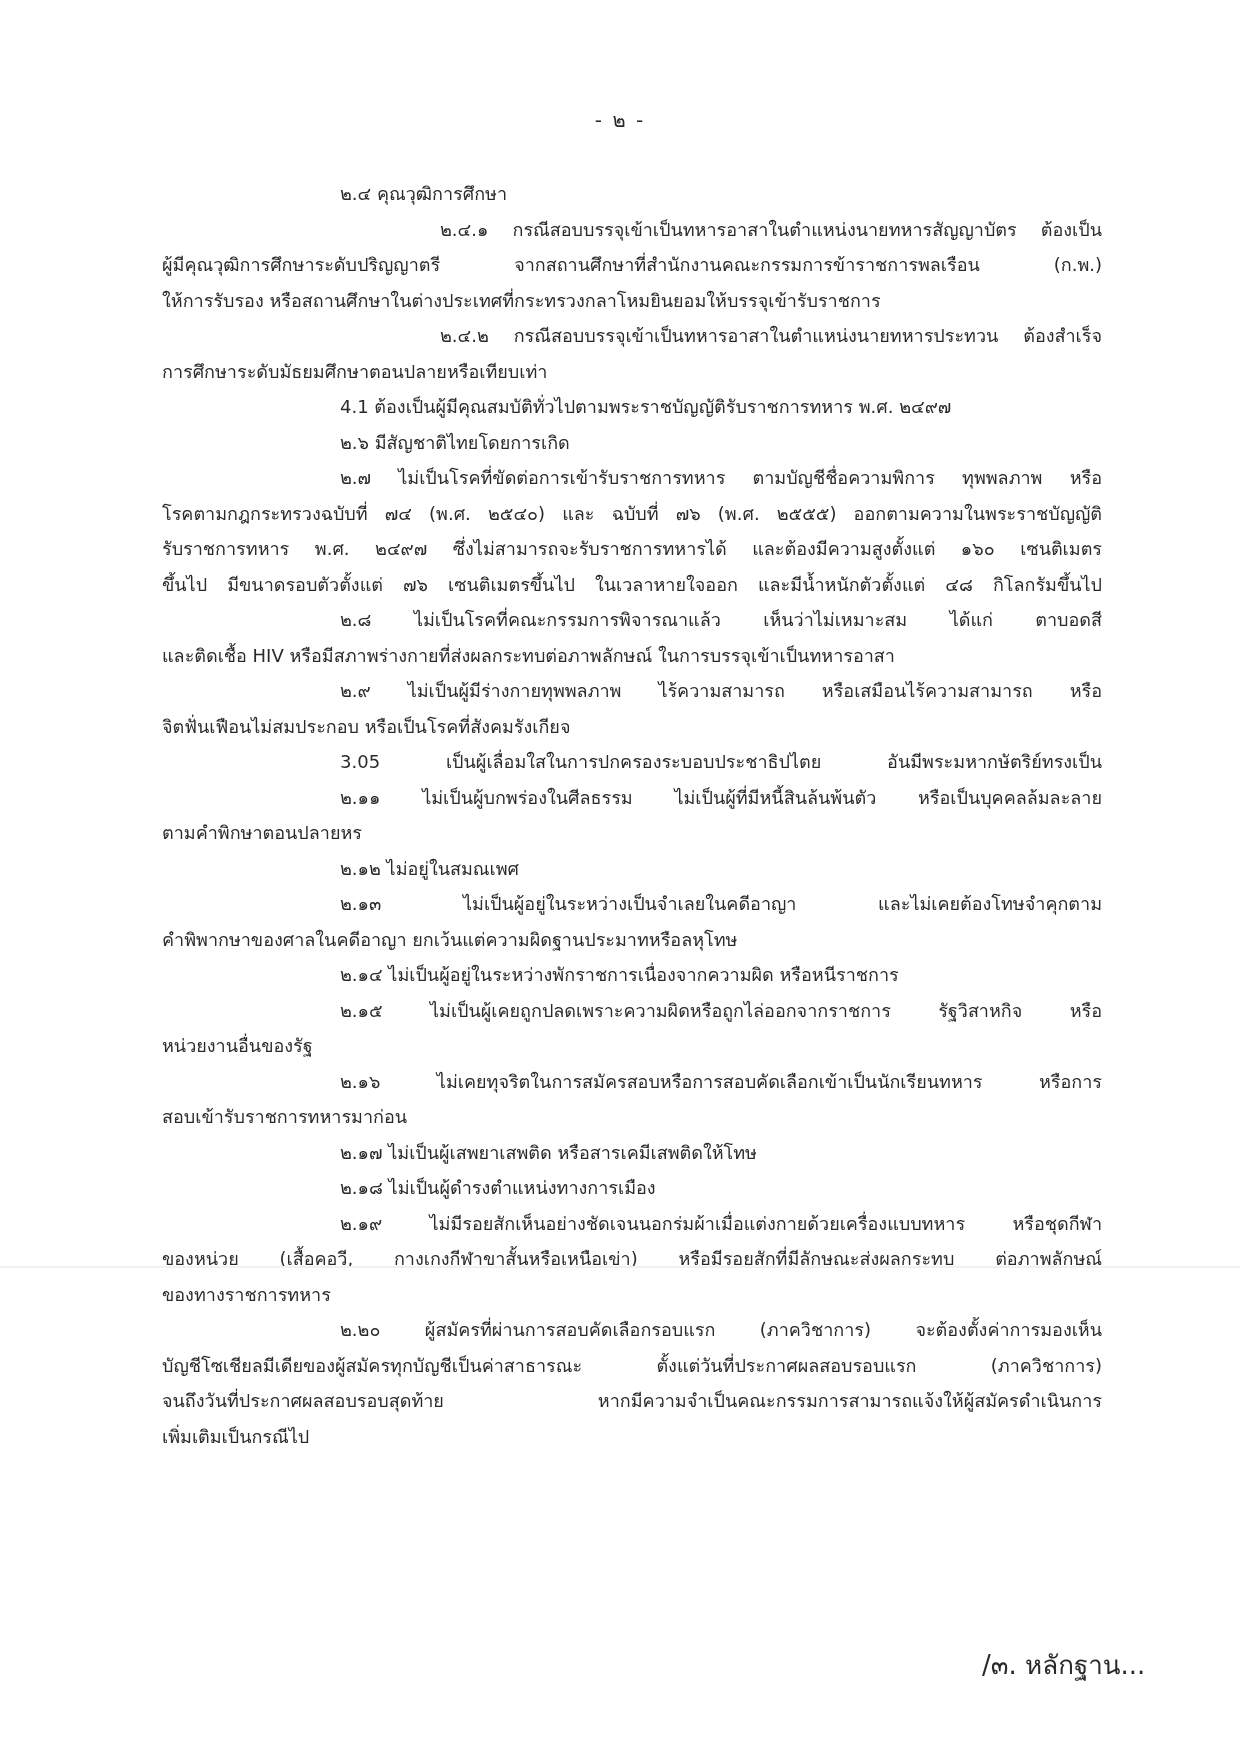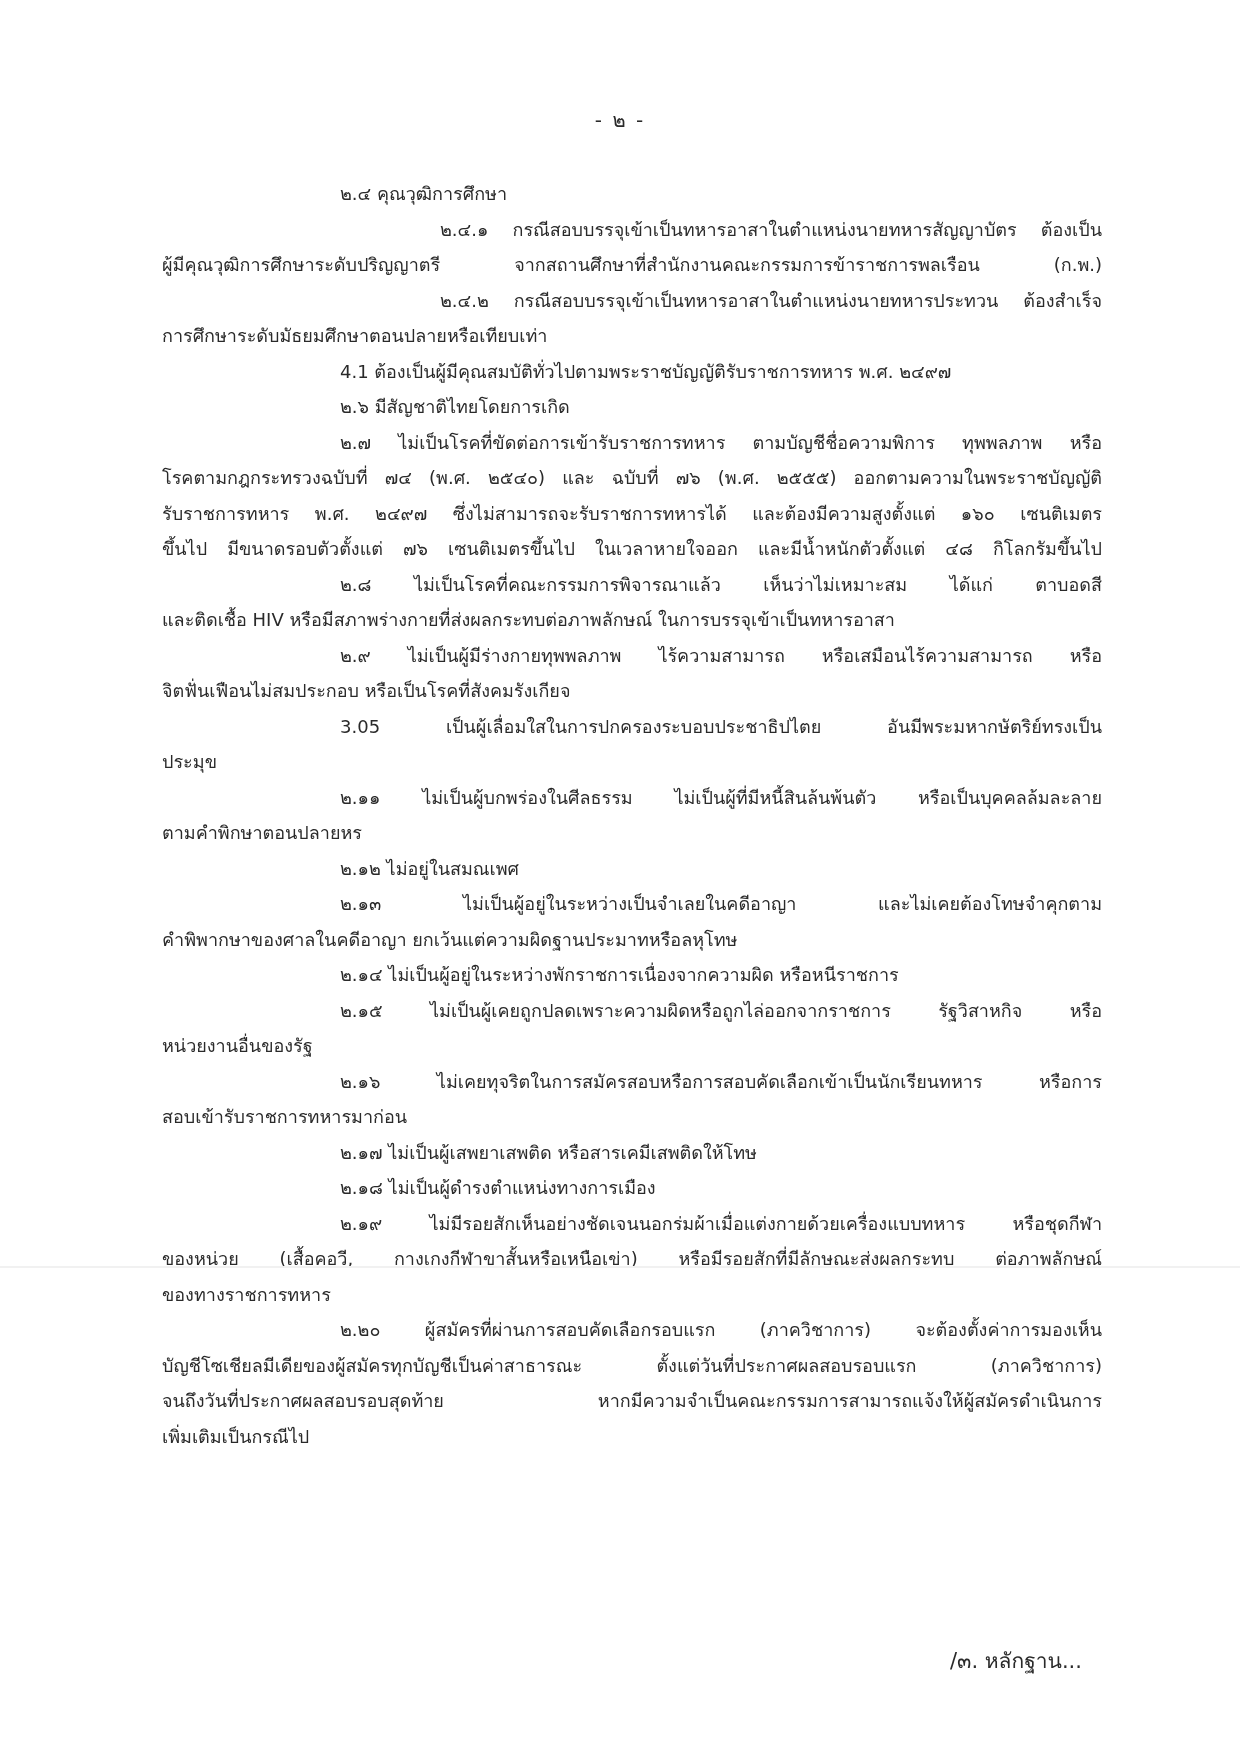--- a/index.html
+++ b/index.html
@@ -46,22 +46,22 @@
     }
     .line.justify {
       text-align: justify;
       text-align-last: justify;
     }
     .indent1 { padding-left: 178px; }
     .indent2 { padding-left: 278px; }
     .footer-next {
       position: absolute;
       top: 1644px;
-      left: 950px;
-      font-size: 21px;
+      left: 982px;
+      font-size: 26px;
       white-space: nowrap;
     }
     .scan-line {
       position: absolute;
       left: 0;
       top: 1266px;
       width: 1240px;
       height: 2px;
       background: #f1f1f1;
     }
@@ -69,34 +69,34 @@
 </head>
 <body>
 
 <div class="page">
   <div class="page-number">- ๒ -</div>
 
   <div class="body-text">
     <div class="line indent1">๒.๔ คุณวุฒิการศึกษา</div>
     <div class="line indent2 justify">๒.๔.๑ กรณีสอบบรรจุเข้าเป็นทหารอาสาในตำแหน่งนายทหารสัญญาบัตร ต้องเป็น</div>
     <div class="line justify">ผู้มีคุณวุฒิการศึกษาระดับปริญญาตรี จากสถานศึกษาที่สำนักงานคณะกรรมการข้าราชการพลเรือน (ก.พ.)</div>
+    <div class="line">ให้การรับรอง หรือสถานศึกษาในต่างประเทศที่กระทรวงกลาโหมยินยอมให้บรรจุเข้ารับราชการ</div>
     <div class="line indent2 justify">๒.๔.๒ กรณีสอบบรรจุเข้าเป็นทหารอาสาในตำแหน่งนายทหารประทวน ต้องสำเร็จ</div>
     <div class="line">การศึกษาระดับมัธยมศึกษาตอนปลายหรือเทียบเท่า</div>
     <div class="line indent1">4.1 ต้องเป็นผู้มีคุณสมบัติทั่วไปตามพระราชบัญญัติรับราชการทหาร พ.ศ. ๒๔๙๗</div>
     <div class="line indent1">๒.๖ มีสัญชาติไทยโดยการเกิด</div>
     <div class="line indent1 justify">๒.๗ ไม่เป็นโรคที่ขัดต่อการเข้ารับราชการทหาร ตามบัญชีชื่อความพิการ ทุพพลภาพ หรือ</div>
     <div class="line justify">โรคตามกฎกระทรวงฉบับที่ ๗๔ (พ.ศ. ๒๕๔๐) และ ฉบับที่ ๗๖ (พ.ศ. ๒๕๕๕) ออกตามความในพระราชบัญญัติ</div>
     <div class="line justify">รับราชการทหาร พ.ศ. ๒๔๙๗ ซึ่งไม่สามารถจะรับราชการทหารได้ และต้องมีความสูงตั้งแต่ ๑๖๐ เซนติเมตร</div>
     <div class="line justify">ขึ้นไป มีขนาดรอบตัวตั้งแต่ ๗๖ เซนติเมตรขึ้นไป ในเวลาหายใจออก และมีน้ำหนักตัวตั้งแต่ ๔๘ กิโลกรัมขึ้นไป</div>
     <div class="line indent1 justify">๒.๘ ไม่เป็นโรคที่คณะกรรมการพิจารณาแล้ว เห็นว่าไม่เหมาะสม ได้แก่ ตาบอดสี</div>
     <div class="line">และติดเชื้อ HIV หรือมีสภาพร่างกายที่ส่งผลกระทบต่อภาพลักษณ์ ในการบรรจุเข้าเป็นทหารอาสา</div>
     <div class="line indent1 justify">๒.๙ ไม่เป็นผู้มีร่างกายทุพพลภาพ ไร้ความสามารถ หรือเสมือนไร้ความสามารถ หรือ</div>
     <div class="line">จิตฟั่นเฟือนไม่สมประกอบ หรือเป็นโรคที่สังคมรังเกียจ</div>
     <div class="line indent1 justify">3.05 เป็นผู้เลื่อมใสในการปกครองระบอบประชาธิปไตย อันมีพระมหากษัตริย์ทรงเป็น</div>
-    <div class="line">ประมุข</div>
     <div class="line indent1 justify">๒.๑๑ ไม่เป็นผู้บกพร่องในศีลธรรม ไม่เป็นผู้ที่มีหนี้สินล้นพ้นตัว หรือเป็นบุคคลล้มละลาย</div>
     <div class="line">ตามคำพิกษาตอนปลายหร</div>
     <div class="line indent1">๒.๑๒ ไม่อยู่ในสมณเพศ</div>
     <div class="line indent1 justify">๒.๑๓ ไม่เป็นผู้อยู่ในระหว่างเป็นจำเลยในคดีอาญา และไม่เคยต้องโทษจำคุกตาม</div>
     <div class="line">คำพิพากษาของศาลในคดีอาญา ยกเว้นแต่ความผิดฐานประมาทหรือลหุโทษ</div>
     <div class="line indent1">๒.๑๔ ไม่เป็นผู้อยู่ในระหว่างพักราชการเนื่องจากความผิด หรือหนีราชการ</div>
     <div class="line indent1 justify">๒.๑๕ ไม่เป็นผู้เคยถูกปลดเพราะความผิดหรือถูกไล่ออกจากราชการ รัฐวิสาหกิจ หรือ</div>
     <div class="line">หน่วยงานอื่นของรัฐ</div>
     <div class="line indent1 justify">๒.๑๖ ไม่เคยทุจริตในการสมัครสอบหรือการสอบคัดเลือกเข้าเป็นนักเรียนทหาร หรือการ</div>
     <div class="line">สอบเข้ารับราชการทหารมาก่อน</div>

